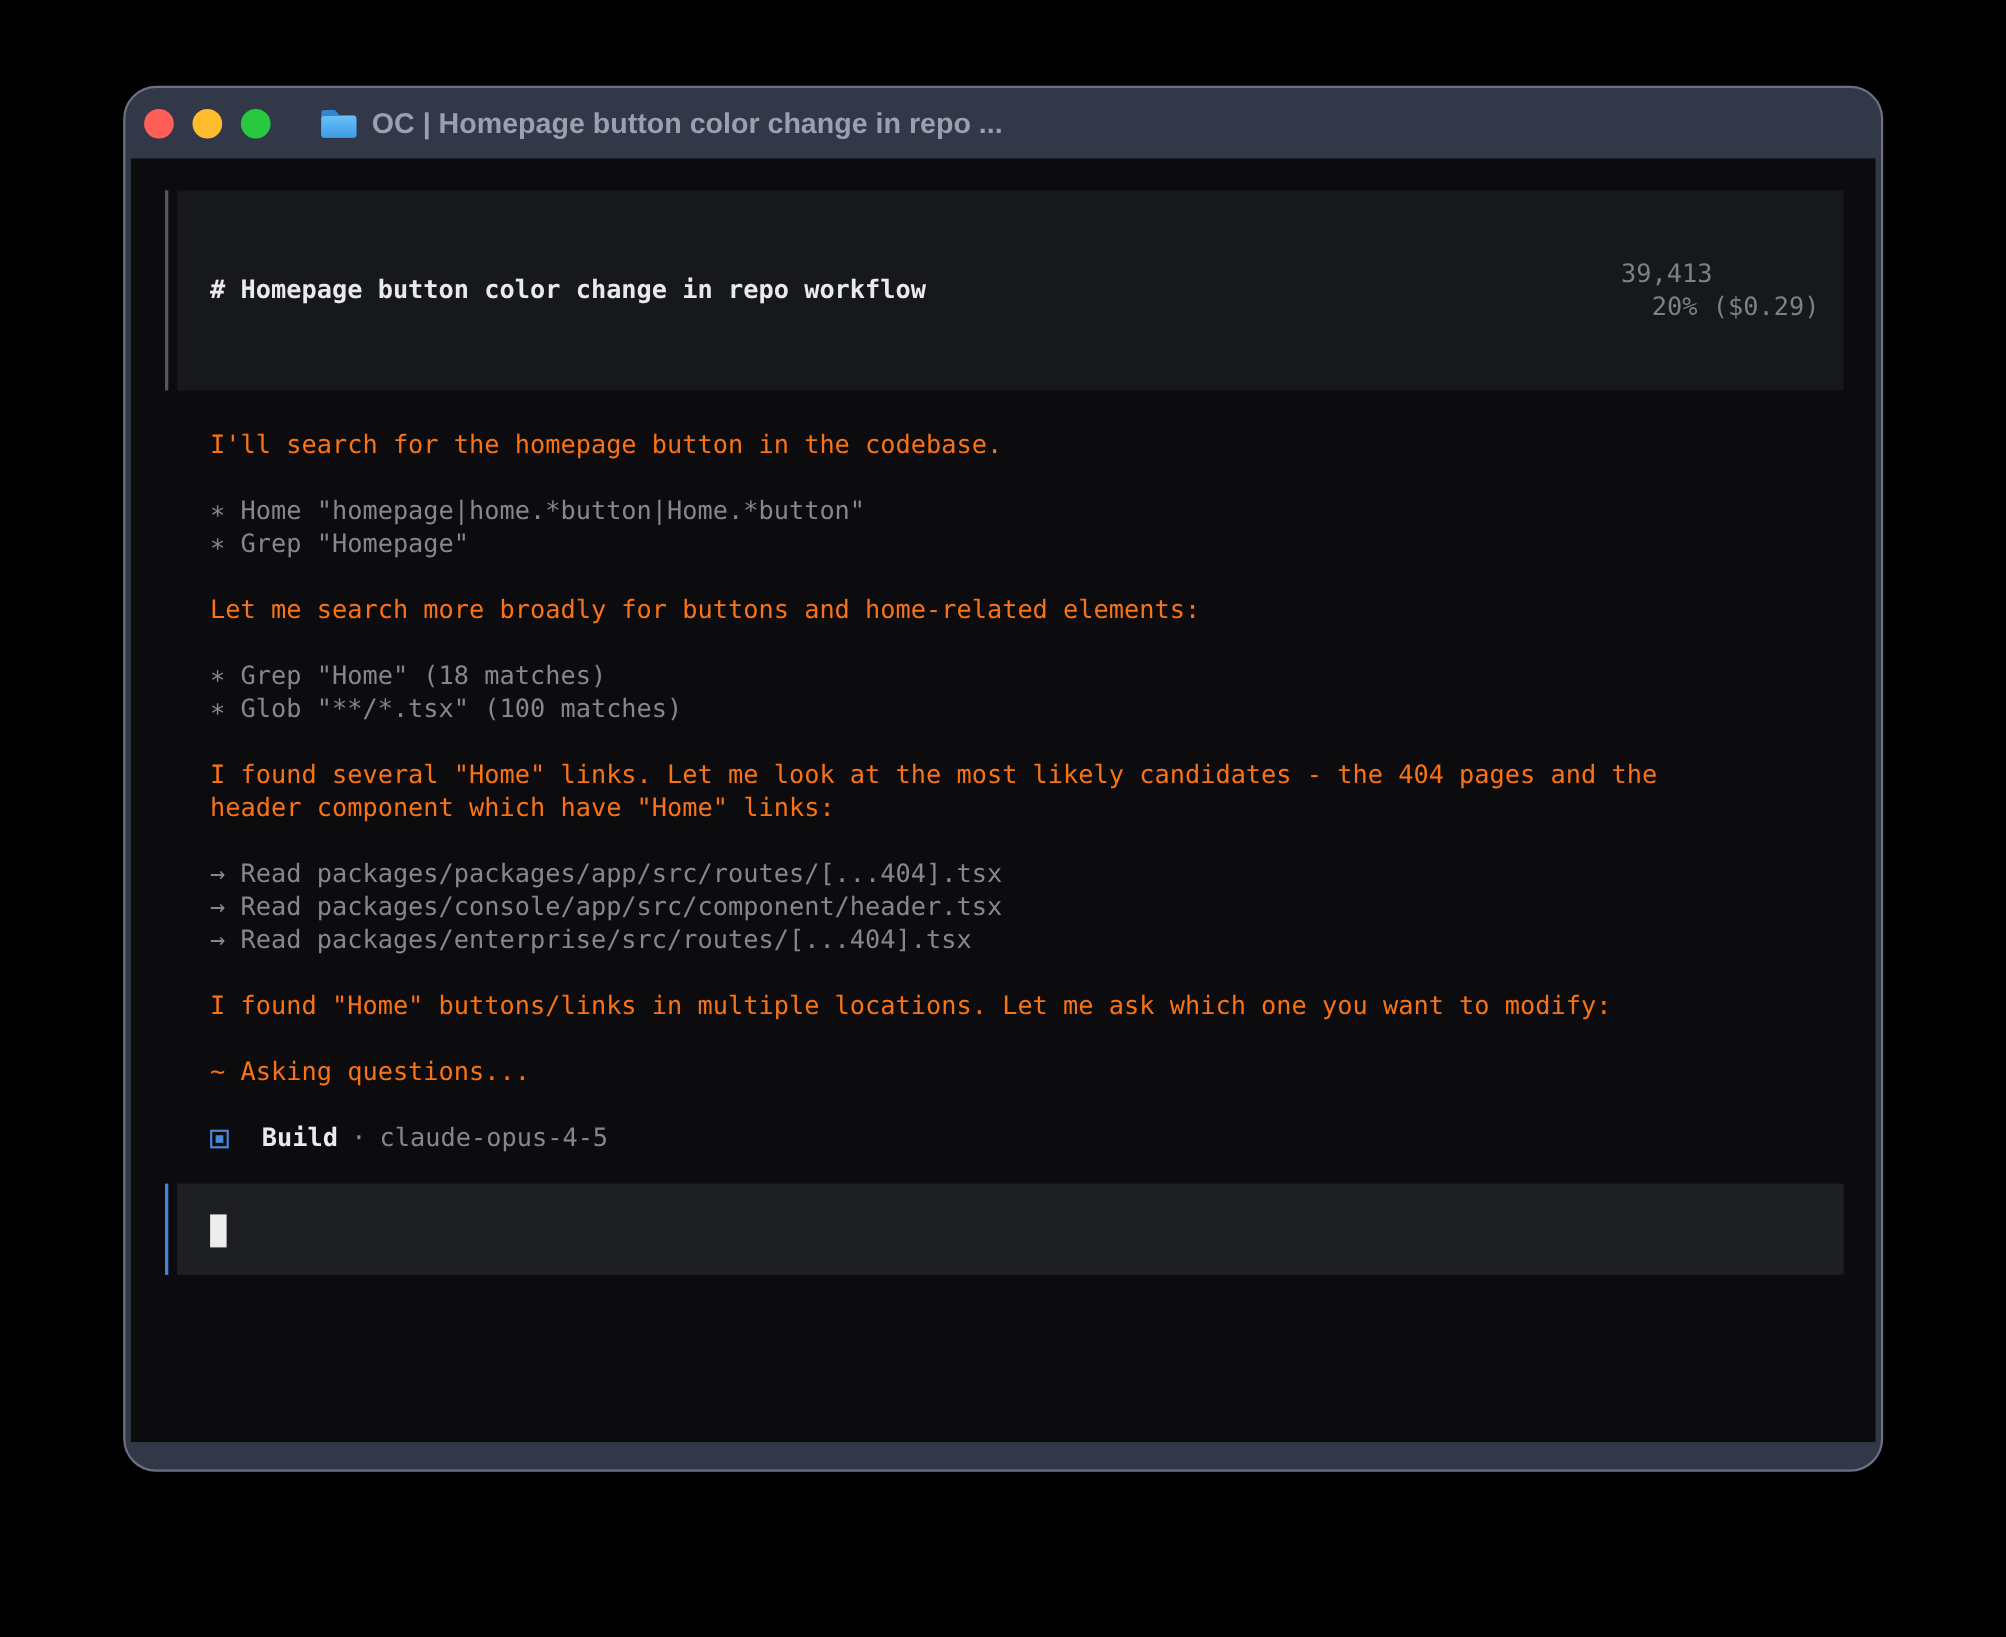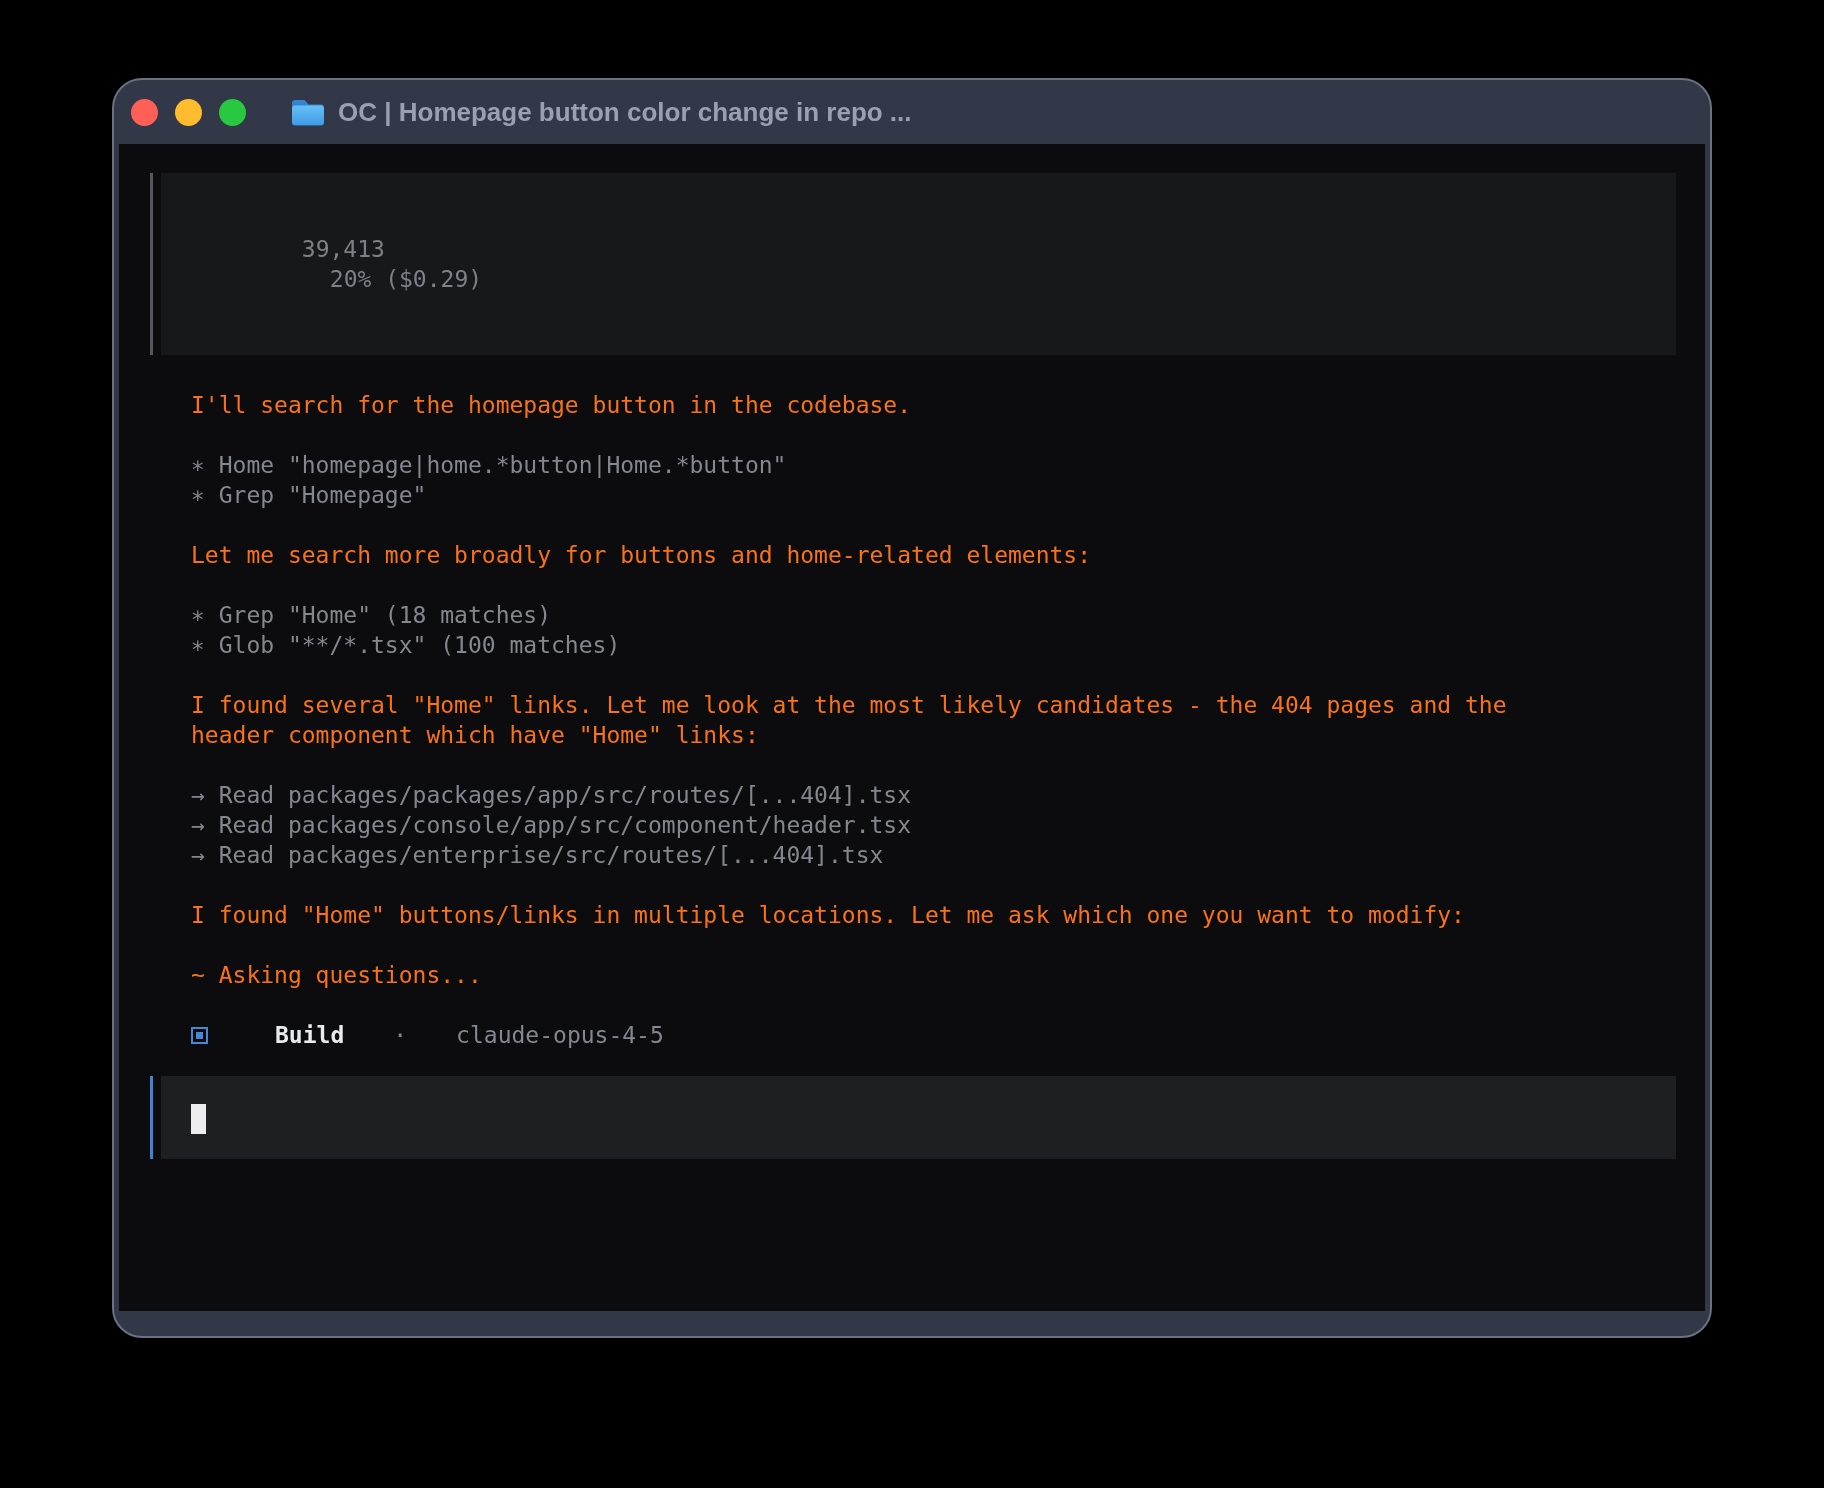--- a/index.html
+++ b/index.html
@@ -67,21 +67,21 @@
   .header-stats { color: #7d8187; white-space: pre; }
   .stats-usage { margin-left: 28px; }
 
   .user-block { margin-top: 34px; padding: 25px 30px; white-space: pre; }
 
   .transcript { margin-top: 35px; margin-left: 41px; }
   .line { height: 30px; white-space: pre; }
   .line.assistant { color: #f97316; }
   .line.tool { color: #84878e; }
 
-  .agent-badge { height: 30px; margin-left: 41px; display: flex; align-items: center; gap: 37px; }
+  .agent-badge { height: 30px; margin-left: 41px; display: flex; align-items: center; }
   .badge-icon {
     width: 17px; height: 17px;
     border: 2px solid #4a86d8;
     display: inline-flex; align-items: center; justify-content: center;
     flex: 0 0 auto;
   }
   .badge-dot { width: 7px; height: 7px; background: #4a86d8; }
   .badge-name { margin-left: 30px; color: #e9eaec; font-weight: bold; }
   .badge-sep { margin-left: 12px; color: #84878e; }
   .badge-model { margin-left: 12px; color: #84878e; }
@@ -107,20 +107,21 @@
       </defs>
       <path d="M2 5 a3 3 0 0 1 3 -3 h9.5 l4 4.5 H31 a3 3 0 0 1 3 3 v15 a3 3 0 0 1 -3 3 H5 a3 3 0 0 1 -3 -3 Z" fill="#3585cc"></path>
       <rect x="2" y="7.5" width="32" height="19.5" rx="3" fill="url(#fg)"></rect>
     </svg>
     <div class="titlebar-title">OC | Homepage button color change in repo ...</div>
   </div>
 
   <div class="terminal">
 
     <div class="block header-block">
+      <span class="header-title"># Homepage button color change in repo workflow</span>
       <span class="header-stats">
         <span>39,413</span>
         <span class="stats-usage">20% ($0.29)</span>
       </span>
     </div>
 
 
     <div class="transcript">
   <div class="line assistant"><span>I'll search for the homepage button in the codebase.</span></div>
 

